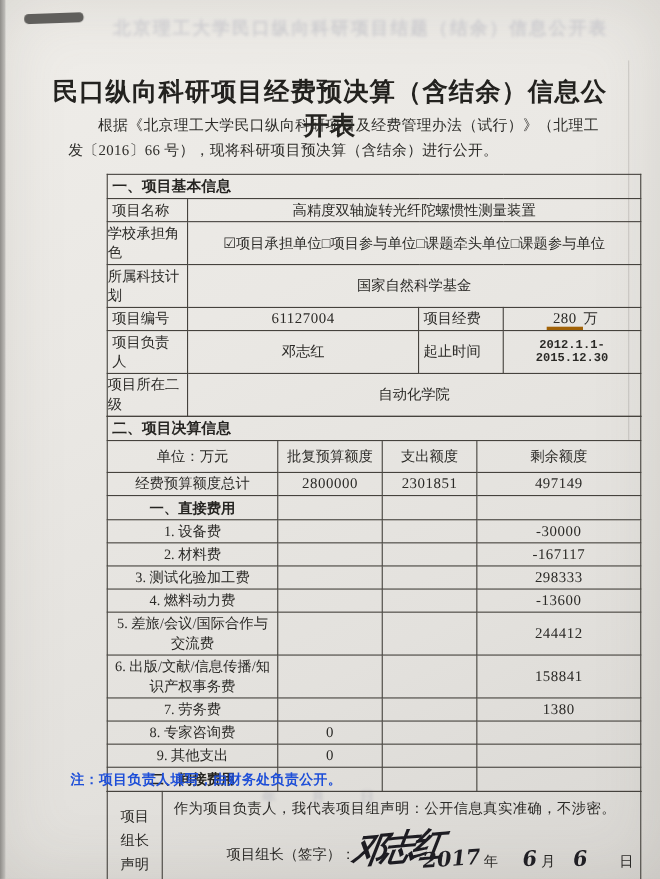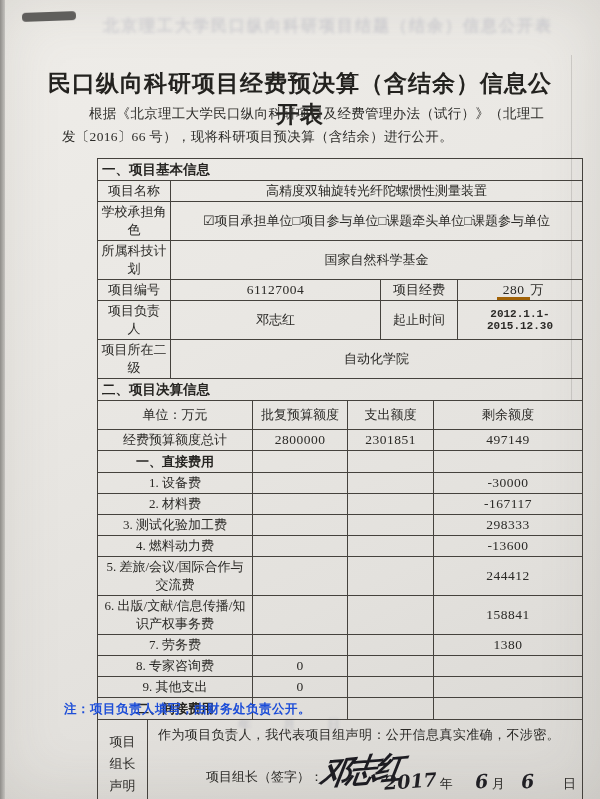--- a/index.html
+++ b/index.html
@@ -33,21 +33,21 @@
   .form-wrap{position:absolute;top:158px;left:61px;width:486px;}
   table{border-collapse:collapse;table-layout:fixed;width:485px;background:transparent;}
   td{border:1px solid #45423d;padding:1px 4px;font-size:13px;color:#2b2a27;
      overflow:hidden;vertical-align:middle;}
   table{border:1px solid #45423d;margin-left:36px;}
   .tbl+ .tbl{margin-top:-1px;}
   .sec-head{font-family:"Liberation Sans","DejaVu Sans",sans-serif;
     font-weight:bold;font-size:13.5px;text-align:left;height:19px;color:#262522;}
   .c{text-align:center;}
   .l{text-align:center;}
-  .lab{text-align:center;}
+  .lab{}
   .num{font-family:Liberation Mono, monospace;font-weight:600;font-size:11px;}
   .serifnum{font-size:13.5px;letter-spacing:.5px;}
   .uline{border-bottom:6px solid #a16207;padding:0 6px;}
   .hdr{height:29px;font-size:13.5px;}
   .h20{height:20px;} .h21{height:21px;} .h17{height:17px;} .h18{height:18px;} .h32{height:32px;}
 
   .stmt-label{width:50px;text-align:center;font-size:13px;line-height:22px;
     word-break:break-all;padding:2px 10px;}
   .stmt-cell{height:80px;position:relative;vertical-align:top;padding:6px 8px 2px 10px;}
   .stmt-text{font-size:13px;letter-spacing:.4px;}

